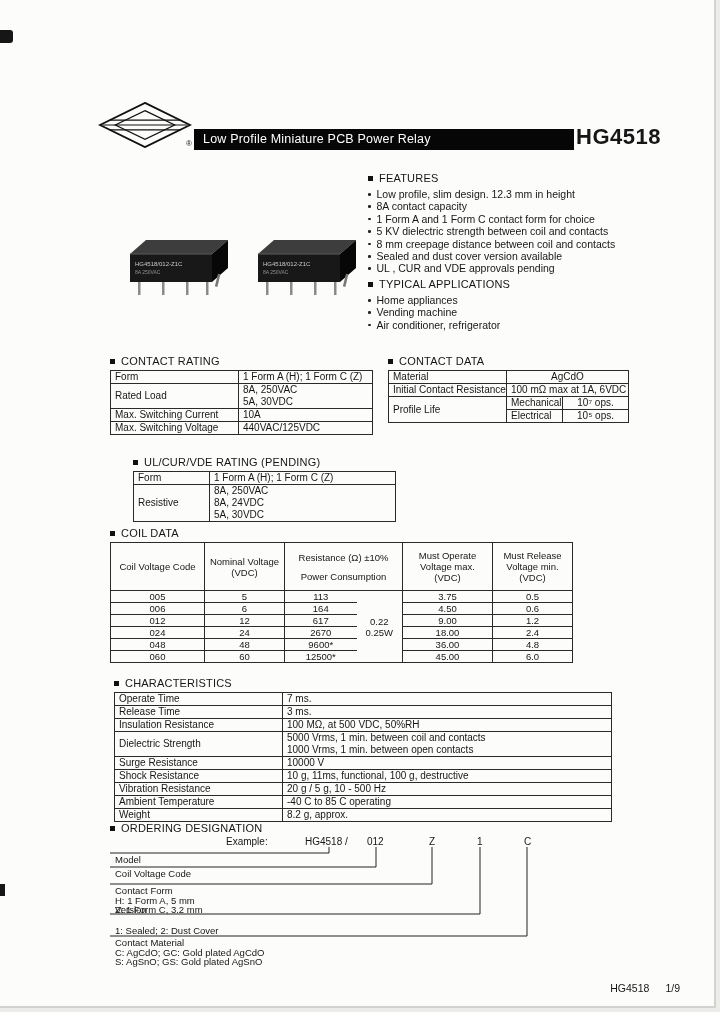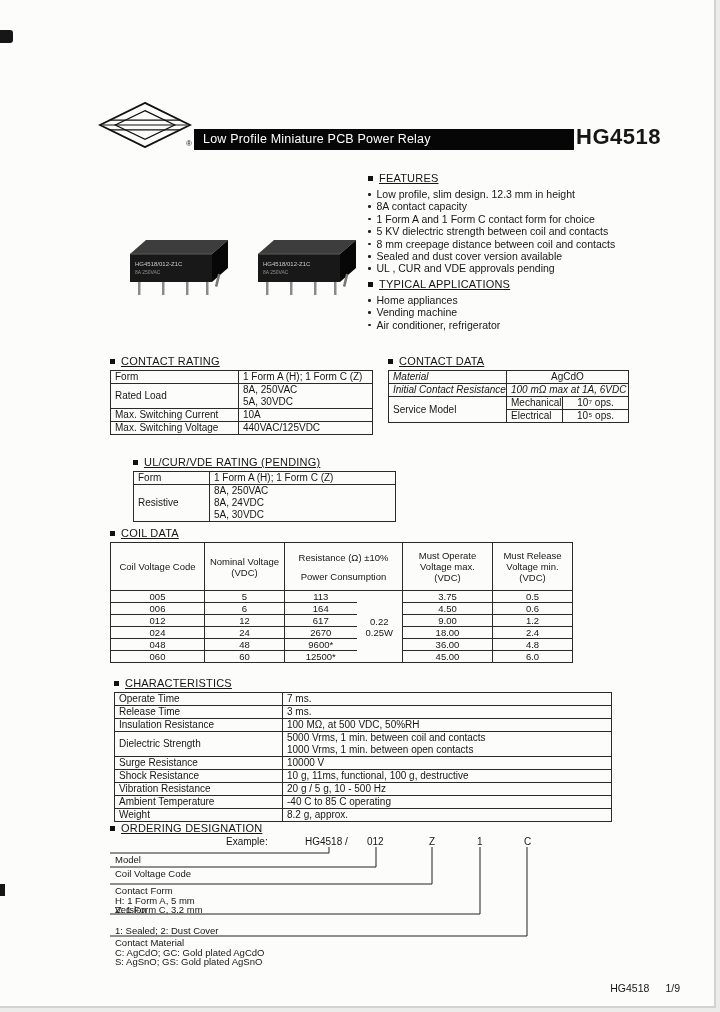--- a/index.html
+++ b/index.html
@@ -27,38 +27,38 @@
     background: #060606; color: #fff;
     font-size: 12.5px; line-height: 21px; padding-left: 9px; letter-spacing: .2px;
     white-space: nowrap; overflow: hidden;
   }
   .product-code {
     position: absolute; left: 576px; top: 124px; width: 92px;
     font-size: 22px; font-weight: 700; letter-spacing: .5px;
   }
 
   
-  .sec-head { display: flex; align-items: center; gap: 6px; font-size: 11px; letter-spacing: .2px; text-decoration: underline; }
+  .sec-head { display: flex; align-items: center; gap: 6px; font-size: 11px; letter-spacing: .2px; }
   .sq { width: 5px; height: 5px; background: #111; flex: none; }
 
   
   .blist { margin-top: 4px; }
   .blist .item { display: flex; gap: 6px; font-size: 10.5px; line-height: 12.4px; }
   .dot { width: 2.5px; height: 2.5px; border-radius: 50%; background: #222; margin-top: 5px; flex: none; }
 
   
   table.tbl { border-collapse: collapse; table-layout: fixed; margin-top: 3px; }
   .tbl td, .tbl th {
     border: 1px solid #2a2a2a; font-size: 10px; font-weight: 400;
     padding: 0 4px; vertical-align: middle; line-height: 12px; overflow: hidden;
   }
   .tbl tr { height: 12px; }
   .pre { white-space: pre-line; }
   .ctr { text-align: center; }
-  .nowrap { white-space: nowrap; font-style: italic; }
+  .nowrap { white-space: nowrap; }
 
   .coil td, .coil th { font-size: 9.5px; text-align: center; line-height: 11px; padding: 0 2px; }
   .coil tr { height: 11px; }
   .coil tr.hdr { height: 48px; }
   .coil .pc { margin-top: 8px; }
   .no-r { border-right: none !important; }
   .no-l { border-left: none !important; }
   .cd-small { font-size: 9.6px; }
 
   
@@ -227,21 +227,21 @@
       <tbody>
           <tr>
         <td class="cd-small nowrap">Material</td>
         <td colspan="2" class="ctr cd-small">AgCdO</td>
       </tr>
       <tr>
         <td class="cd-small nowrap">Initial Contact Resistance</td>
         <td colspan="2" class="ctr cd-small nowrap">100 mΩ max at 1A, 6VDC</td>
       </tr>
       <tr>
-        <td rowspan="2" class="cd-small">Service Model</td>
+        <td rowspan="2" class="cd-small">Profile Life</td>
         <td class="cd-small">Mechanical</td>
         <td class="ctr cd-small">10⁷ ops.</td>
       </tr>
       <tr>
         <td class="cd-small">Electrical</td>
         <td class="ctr cd-small">10⁵ ops.</td>
       </tr>
     </tbody>
       </table>
   </div>

